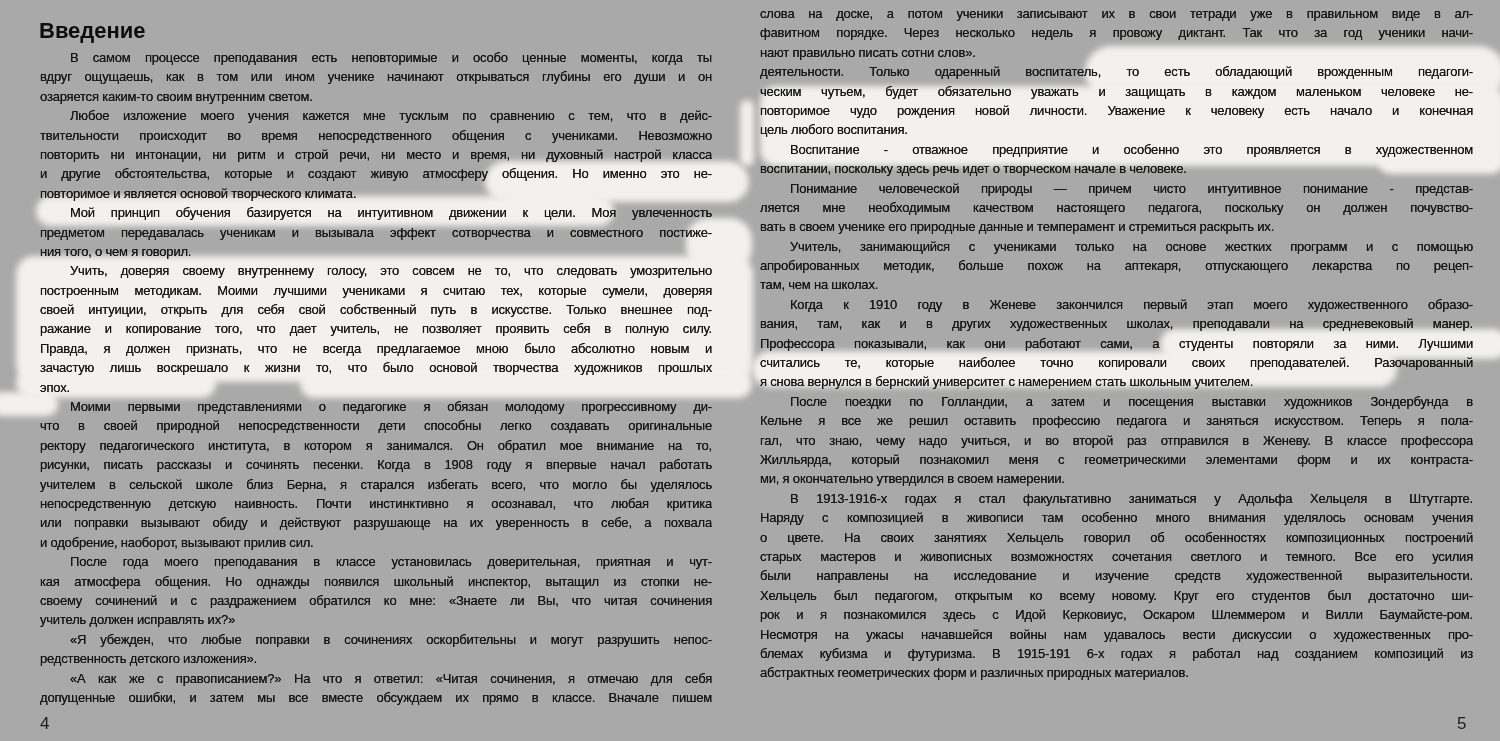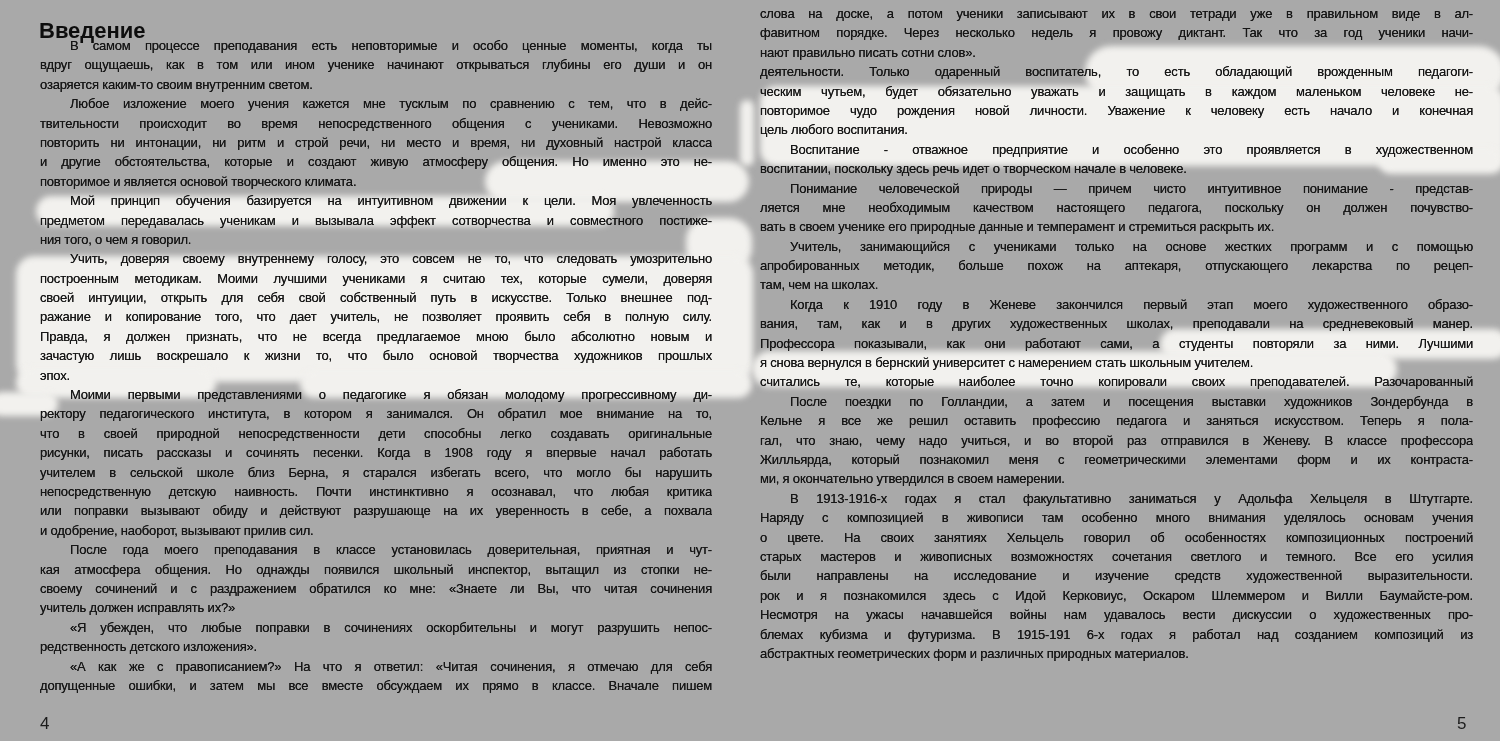--- a/index.html
+++ b/index.html
@@ -29,21 +29,21 @@
     font-size:22px;font-weight:700;letter-spacing:0;
     color:#0d0d0d;
   }
 
   .page-body{
     position:absolute;
     font-size:13px;
     letter-spacing:-0.2px;
     text-shadow:0 0 0.35px rgba(10,10,10,.85);
   }
-  .page-body.left{left:40px;top:36px;width:672px;}
+  .page-body.left{left:40px;top:48px;width:672px;}
   .page-body.right{left:760px;top:4px;width:713px;}
 
   .line{
     height:19.4px;line-height:19.4px;
     overflow:hidden;white-space:nowrap;
     text-align:justify;text-align-last:justify;
     text-justify:inter-word;
   }
   .line.indent{padding-left:30px;}
   .line.end{text-align-last:left;}
@@ -90,24 +90,24 @@
       <div class="line">предметом передавалась ученикам и вызывала эффект сотворчества и совместного постиже-</div>
       <div class="line end">ния того, о чем я говорил.</div>
       <div class="line indent">Учить, доверяя своему внутреннему голосу, это совсем не то, что следовать умозрительно</div>
       <div class="line">построенным методикам. Моими лучшими учениками я считаю тех, которые сумели, доверяя</div>
       <div class="line">своей интуиции, открыть для себя свой собственный путь в искусстве. Только внешнее под-</div>
       <div class="line">ражание и копирование того, что дает учитель, не позволяет проявить себя в полную силу.</div>
       <div class="line">Правда, я должен признать, что не всегда предлагаемое мною было абсолютно новым и</div>
       <div class="line">зачастую лишь воскрешало к жизни то, что было основой творчества художников прошлых</div>
       <div class="line end">эпох.</div>
       <div class="line indent">Моими первыми представлениями о педагогике я обязан молодому прогрессивному ди-</div>
+      <div class="line">что в своей природной непосредственности дети способны легко создавать оригинальные</div>
       <div class="line">ректору педагогического института, в котором я занимался. Он обратил мое внимание на то,</div>
-      <div class="line">что в своей природной непосредственности дети способны легко создавать оригинальные</div>
       <div class="line">рисунки, писать рассказы и сочинять песенки. Когда в 1908 году я впервые начал работать</div>
-      <div class="line">учителем в сельской школе близ Берна, я старался избегать всего, что могло бы нарушить</div>
+      <div class="line">учителем в сельской школе близ Берна, я старался избегать всего, что могло бы уделялось</div>
       <div class="line">непосредственную детскую наивность. Почти инстинктивно я осознавал, что любая критика</div>
       <div class="line">или поправки вызывают обиду и действуют разрушающе на их уверенность в себе, а похвала</div>
       <div class="line end">и одобрение, наоборот, вызывают прилив сил.</div>
       <div class="line indent">После года моего преподавания в классе установилась доверительная, приятная и чут-</div>
       <div class="line">кая атмосфера общения. Но однажды появился школьный инспектор, вытащил из стопки не-</div>
       <div class="line">своему сочинений и с раздражением обратился ко мне: «Знаете ли Вы, что читая сочинения</div>
       <div class="line end">учитель должен исправлять их?»</div>
       <div class="line indent">«Я убежден, что любые поправки в сочинениях оскорбительны и могут разрушить непос-</div>
       <div class="line end">редственность детского изложения».</div>
       <div class="line indent">«А как же с правописанием?» На что я ответил: «Читая сочинения, я отмечаю для себя</div>
@@ -125,32 +125,33 @@
       <div class="line end">воспитании, поскольку здесь речь идет о творческом начале в человеке.</div>
       <div class="line indent">Понимание человеческой природы — причем чисто интуитивное понимание - представ-</div>
       <div class="line">ляется мне необходимым качеством настоящего педагога, поскольку он должен почувство-</div>
       <div class="line end">вать в своем ученике его природные данные и темперамент и стремиться раскрыть их.</div>
       <div class="line indent">Учитель, занимающийся с учениками только на основе жестких программ и с помощью</div>
       <div class="line">апробированных методик, больше похож на аптекаря, отпускающего лекарства по рецеп-</div>
       <div class="line end">там, чем на школах.</div>
       <div class="line indent">Когда к 1910 году в Женеве закончился первый этап моего художественного образо-</div>
       <div class="line">вания, там, как и в других художественных школах, преподавали на средневековый манер.</div>
       <div class="line">Профессора показывали, как они работают сами, а студенты повторяли за ними. Лучшими</div>
+      <div class="line">считались те, которые наиболее точно копировали своих преподавателей. Разочарованный</div>
       <div class="line end">я снова вернулся в бернский университет с намерением стать школьным учителем.</div>
-      <div class="line">считались те, которые наиболее точно копировали своих преподавателей. Разочарованный</div>
       <div class="line indent">После поездки по Голландии, а затем и посещения выставки художников Зондербунда в</div>
       <div class="line">Кельне я все же решил оставить профессию педагога и заняться искусством. Теперь я пола-</div>
       <div class="line">гал, что знаю, чему надо учиться, и во второй раз отправился в Женеву. В классе профессора</div>
       <div class="line">Жилльярда, который познакомил меня с геометрическими элементами форм и их контраста-</div>
       <div class="line end">ми, я окончательно утвердился в своем намерении.</div>
       <div class="line indent">В 1913-1916-х годах я стал факультативно заниматься у Адольфа Хельцеля в Штутгарте.</div>
       <div class="line">Наряду с композицией в живописи там особенно много внимания уделялось основам учения</div>
       <div class="line">о цвете. На своих занятиях Хельцель говорил об особенностях композиционных построений</div>
       <div class="line">старых мастеров и живописных возможностях сочетания светлого и темного. Все его усилия</div>
       <div class="line">были направлены на исследование и изучение средств художественной выразительности.</div>
+      <div class="line">Хельцель был педагогом, открытым ко всему новому. Круг его студентов был достаточно ши-</div>
       <div class="line">рок и я познакомился здесь с Идой Керковиус, Оскаром Шлеммером и Вилли Баумайсте-ром.</div>
       <div class="line">Несмотря на ужасы начавшейся войны нам удавалось вести дискуссии о художественных про-</div>
       <div class="line">блемах кубизма и футуризма. В 1915-191 6-х годах я работал над созданием композиций из</div>
       <div class="line end">абстрактных геометрических форм и различных природных материалов.</div>
     </div>
 
   <div class="pagenum left-num">4</div>
   <div class="pagenum right-num">5</div>
 </div>
 

